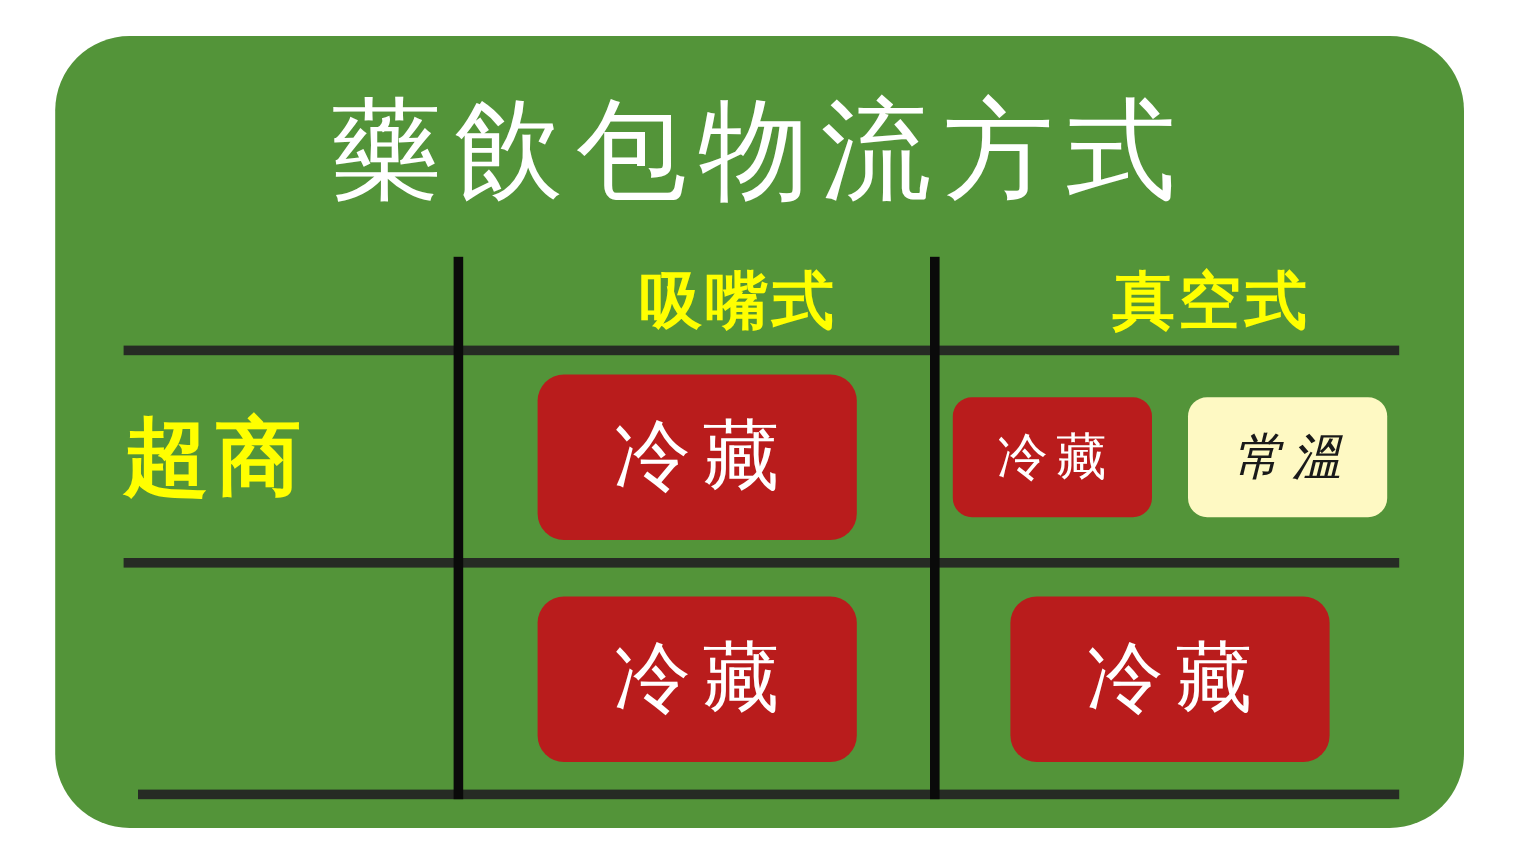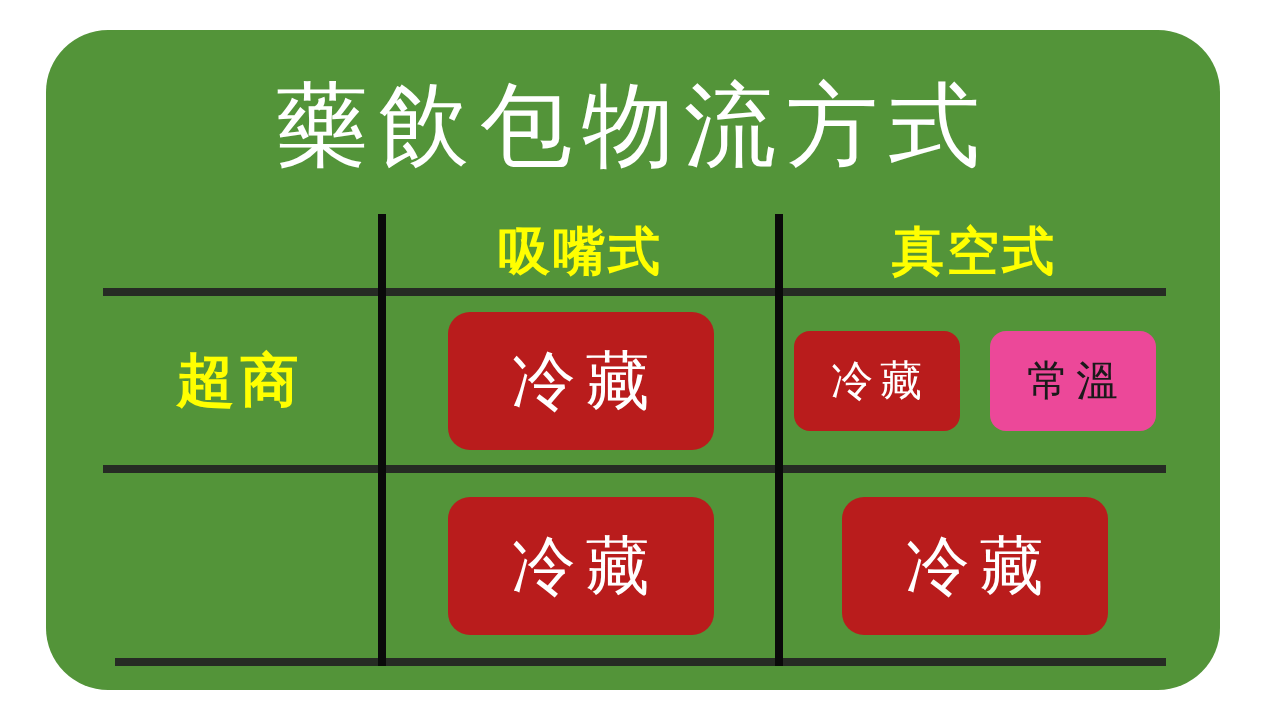--- a/index.html
+++ b/index.html
@@ -71,37 +71,38 @@
     display: flex;
     align-items: center;
     justify-content: center;
     color: #ffff00;
     font-family: "DejaVu Serif", "Liberation Serif", serif;
     font-weight: 700;
     font-size: 52px;
     letter-spacing: 3px;
     line-height: 1;
     white-space: nowrap;
+    padding-left: 35px;
   }
   #col-header-0 { left: 386px; width: 389px; }
   #col-header-1 { left: 783px; width: 383px; }
 
   
   .row-header {
     position: absolute;
     left: 103px;
     width: 275px;
     display: flex;
     flex-direction: column;
-    align-items: center;
+    align-items: flex-start;
     justify-content: center;
     color: #ffff00;
     font-family: "DejaVu Serif", "Liberation Serif", serif;
     font-weight: 700;
-    font-size: 58px;
+    font-size: 71px;
     letter-spacing: 6px;
     line-height: 1.12;
     white-space: nowrap;
   }
   #row-header-0 { top: 296px; height: 169px; }
   #row-header-1 { top: 473px; height: 185px; }
   .row-header .line { display: block; }
 
   
   .cell {
@@ -122,21 +123,21 @@
     align-items: center;
     justify-content: center;
     border-radius: 22px;
     font-family: "DejaVu Serif", "Liberation Serif", serif;
     font-weight: 400;
     line-height: 1;
     white-space: nowrap;
     box-sizing: border-box;
   }
   .badge.cold   { background: #b91c1c; color: #ffffff; }
-  .badge.ambient{ background: #ec4899; color: #1a1a1a; }
+  .badge.ambient{ background: #fef9c3; color: #1a1a1a; font-style: italic; }
 
   .badge.size-lg {
     width: 266px;
     height: 138px;
     font-size: 64px;
     letter-spacing: 10px;
     padding-left: 10px;
   }
   .badge.size-sm {
     width: 166px;

